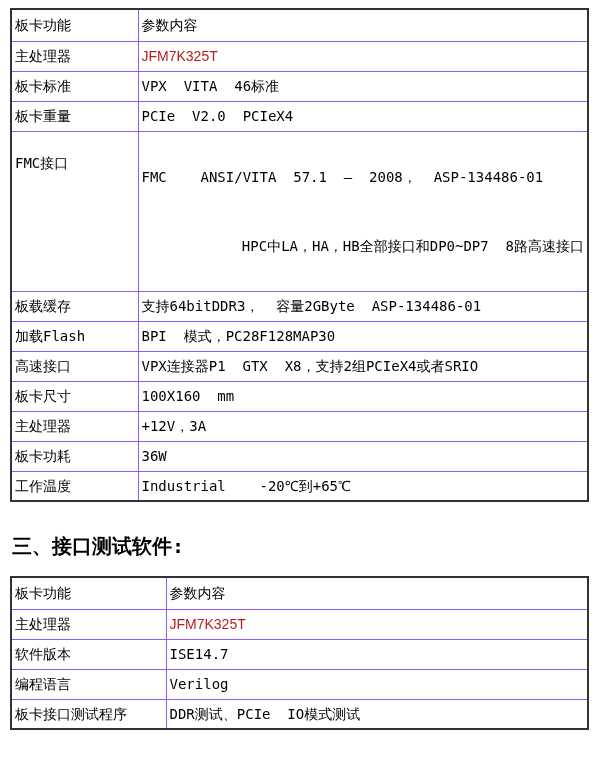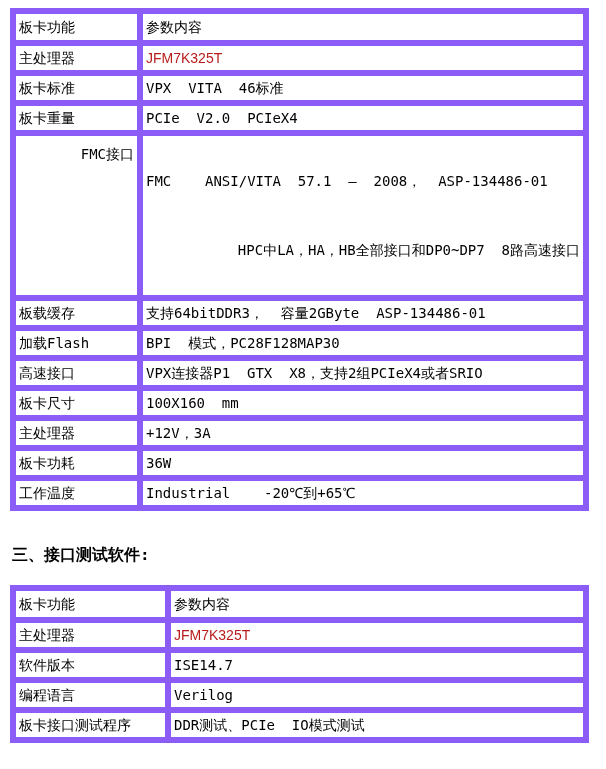--- a/index.html
+++ b/index.html
@@ -16,45 +16,44 @@
     padding: 8px 0 0 10px;
     overflow: hidden;
   }
   table.spec {
     border-collapse: collapse;
     width: 579px;
     table-layout: fixed;
     border: 2px solid #333333;
   }
   table.spec td {
-    border: 6px solid #8b5cf6;
+    border: 1px solid #8b5cf6;
     padding: 0 3px;
     font-size: 14px;
     line-height: 18px;
     white-space: pre-wrap;
     vertical-align: middle;
     overflow: hidden;
   }
   table.spec tr { height: 30px; }
   table.spec tr.row-first { height: 32px; }
   table.spec tr.row-tall { height: 70px; }
   table.spec tr.row-tall td.label-cell {
     vertical-align: top;
-    padding-top: 9px;
-    text-align: right;
+    padding-top: 22px;
   }
   .cell-line2 { margin-top: 15px; text-align: right; }
   .sans-value {
     font-family: "Liberation Sans", "DejaVu Sans", sans-serif;
     color: #b91c1c;
     font-size: 15px;
   }
   .section-heading {
     font-weight: bold;
-    font-size: 16px;
+    font-size: 20px;
     line-height: 20px;
     margin: 34px 0 20px 2px;
     white-space: pre;
   }
 </style>
 </head>
 <body>
 
 <div class="page">
 

